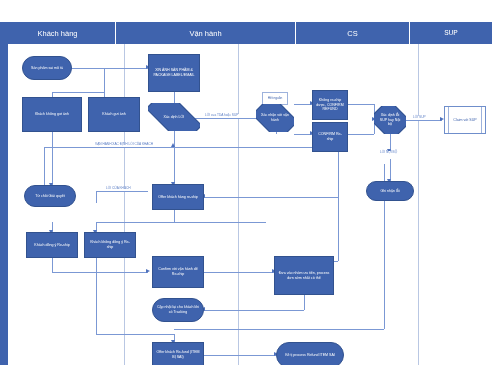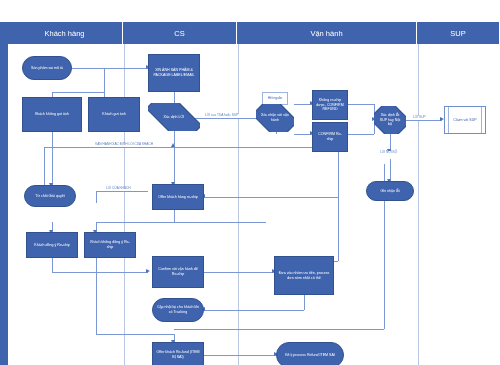--- a/index.html
+++ b/index.html
@@ -25,21 +25,21 @@
     color: #ffffff;
     font-size: 9.5px;
     line-height: 22px;
     padding-left: 6px;
     white-space: nowrap;
     letter-spacing: .1px;
   }
   
   #lane-header {
     position: absolute;
-    left: 7px; top: 22px;
+    left: 0; top: 22px;
     width: 492px; height: 22px;
     display: flex;
     align-items: flex-end;
   }
   .lane-head {
     background: #3f63ad;
     color: #ffffff;
     font-size: 7.5px;
     display: flex;
     align-items: center;
@@ -177,23 +177,23 @@
 </head>
 <body>
 
 <div id="page">
 
 
   <div id="left-spine"></div>
 
   <div id="lane-header">
     <div class="lane-head" style="width:116px;">Khách hàng</div>
+    <div class="lane-head" style="width:180px;">Vận hành</div>
     <div class="lane-head" style="width:114px;">CS</div>
-    <div class="lane-head" style="width:180px;">Vận hành</div>
-    <div class="lane-head" style="width:82px;">SUP</div>
+    <div class="lane-head" style="width:82px;font-family:Liberation Mono, monospace;">SUP</div>
   </div>
 
   <div id="canvas">
 
     <div class="lane-divider" style="left:116px;"></div>
     <div class="lane-divider" style="left:230px;"></div>
     <div class="lane-divider" style="left:410px;"></div>
 
     <div class="edge h" style="left:64px; top:24px; width:76px;"></div>
     <div class="arrow right" style="left:138px; top:21.4px;"></div>

